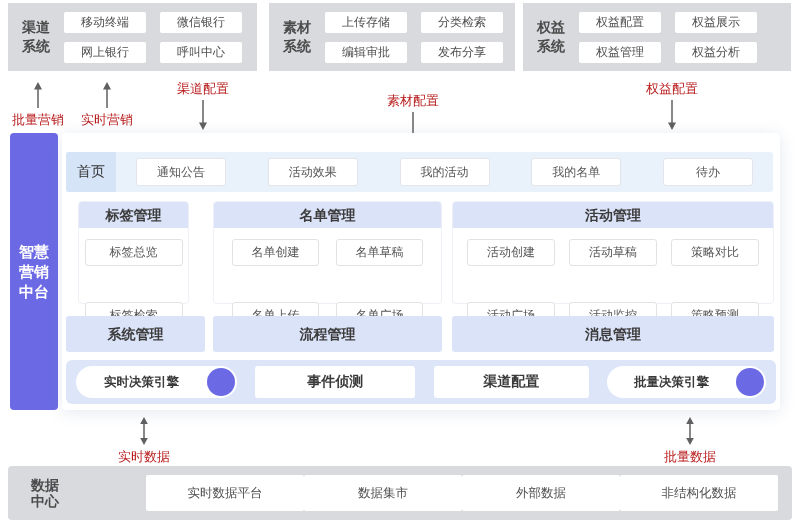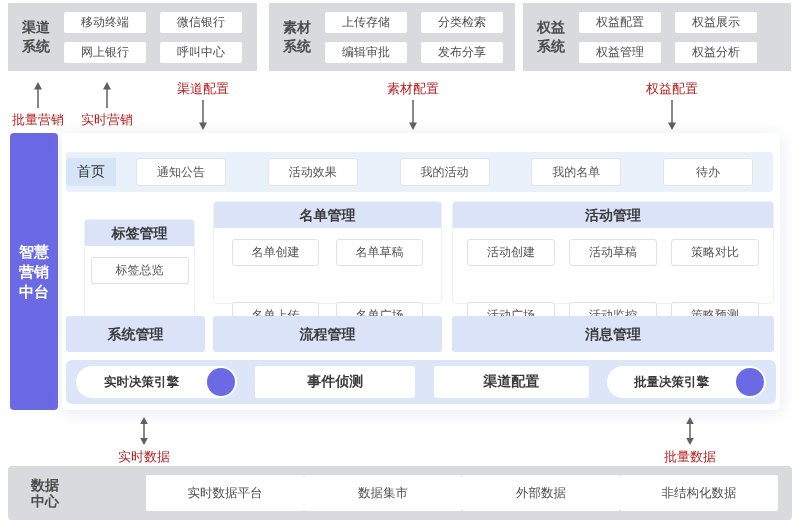--- a/index.html
+++ b/index.html
@@ -17,43 +17,43 @@
   .wrap2{display:inline-block;width:2em;}
   .sys-grid{display:grid;grid-template-columns:82px 82px;column-gap:14px;row-gap:9px;}
   .sys-btn{height:21px;background:#fff;border-radius:2px;display:flex;align-items:center;
            justify-content:center;font-size:12px;color:#4f4f4f;}
 
   
   .flow{position:absolute;width:84px;display:flex;flex-direction:column;align-items:center;}
   .flow-label{font-size:13px;color:#b91c1c;margin-top:3px;white-space:nowrap;}
   .flow.down .flow-label{margin:0 0 2px 0;}
   .tf0{left:-4px;top:82px;} .tf1{left:65px;top:82px;}
-  .tf2{left:161px;top:80px;} .tf3{left:371px;top:80px;} .tf4{left:630px;top:80px;}
+  .tf2{left:161px;top:80px;} .tf3{left:371px;top:92px;} .tf4{left:630px;top:80px;}
   .bf0{left:102px;top:417px;} .bf1{left:648px;top:417px;}
 
   
   .sidebar{position:absolute;left:10px;top:133px;width:48px;height:277px;background:#6b6ae4;
            border-radius:4px;display:flex;align-items:center;justify-content:center;
            color:#fff;font-size:15px;font-weight:600;line-height:20px;text-align:center;}
   .panel{position:absolute;left:62px;top:133px;width:718px;height:277px;background:#fff;
          border-radius:4px;box-shadow:0 2px 16px rgba(110,125,170,0.18);}
 
   
   .home-row{position:absolute;left:4px;top:19px;width:707px;height:40px;background:#e9f1fb;
             border-radius:3px;display:flex;align-items:center;}
-  .home-tab{width:50px;height:28px;background:#d6e4f7;border-radius:3px 0 0 3px;flex:none;
+  .home-tab{width:50px;height:40px;background:#d6e4f7;border-radius:3px 0 0 3px;flex:none;
             display:flex;align-items:center;justify-content:center;font-size:14px;color:#333;}
   .home-items{flex:1;display:flex;justify-content:space-between;padding:0 20px;}
   .home-btn{width:88px;height:26px;background:#fff;border:1px solid #e2e5ea;border-radius:3px;
             display:flex;align-items:center;justify-content:center;font-size:12px;color:#555;}
 
   
   .section{position:absolute;top:68px;height:103px;background:#fff;border:1px solid #eef0f6;
            border-radius:4px;box-sizing:border-box;}
-  .sec0{left:22px;width:111px;margin-top:18px;} .sec1{left:151px;width:229px;} .sec2{left:390px;width:322px;}
+  .sec0{left:16px;width:111px;} .sec1{left:151px;width:229px;} .sec2{left:390px;width:322px;}
   .section-header{height:26px;background:#dbe3f8;border-radius:3px 3px 0 0;text-align:center;
                   line-height:26px;font-size:14px;font-weight:600;color:#3c3c3c;}
   .section-body{display:grid;justify-content:center;align-content:start;padding-top:11px;row-gap:9px;gap:36px;}
   .sec0 .section-body{grid-template-columns:98px;}
   .sec1 .section-body{grid-template-columns:87px 87px;column-gap:17px;}
   .sec2 .section-body{grid-template-columns:88px 88px 88px;column-gap:14px;}
   .sec-btn{height:25px;background:#fff;border:1px solid #e1e1e6;border-radius:3px;
            display:flex;align-items:center;justify-content:center;font-size:12px;color:#555;}
 
   

